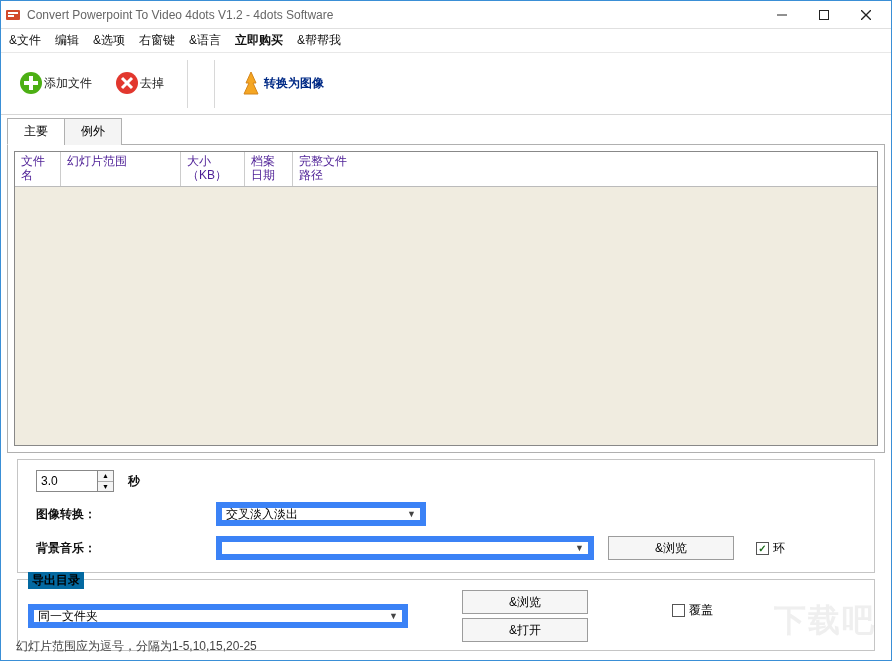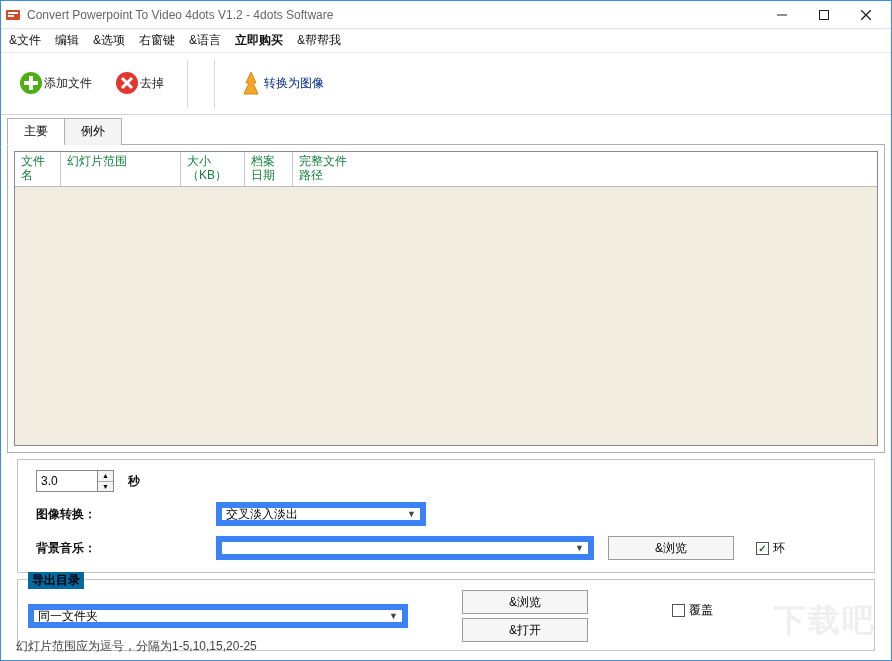--- a/index.html
+++ b/index.html
@@ -12,32 +12,32 @@
 
 .menubar { height: 24px; display: flex; align-items: center; padding: 0 8px; gap: 14px; border-bottom: 1px solid #e8e8e8; }
 .menu-item { color: #111; cursor: default; }
 .menu-item.buy { font-weight: bold; }
 
 .toolbar { height: 62px; display: flex; align-items: center; padding: 4px 10px; gap: 6px; border-bottom: 1px solid #d6d6d6; }
 .tool-group { display: flex; gap: 8px; }
 .tool-btn { display: flex; flex-direction: row; align-items: center; justify-content: center; min-width: 56px; padding: 4px 6px; cursor: default; border: 1px solid transparent; border-radius: 3px; }
 .tool-icon { width: 26px; height: 26px; margin-bottom: 2px; }
 .tool-label { color: #222; white-space: nowrap; }
-.tool-label.convert { font-weight: normal; color: #002a86; }
+.tool-label.convert { font-weight: bold; color: #002a86; }
 .tool-sep { width: 1px; height: 48px; background: #d8d8d8; margin: 0 10px; }
 
 .tabs-wrap { padding: 0 6px; }
 .tabs { display: flex; border-bottom: 1px solid #b0b0b0; margin-top: 2px; }
 .tab { padding: 4px 16px; border: 1px solid #b0b0b0; border-bottom: none; background: #f4f4f4; margin-right: -1px; position: relative; top: 1px; }
 .tab.active { background: #fff; border-bottom: 1px solid #fff; }
 
 .tab-body { border: 1px solid #b0b0b0; border-top: none; padding: 6px; height: 308px; }
 .grid-frame { border: 1px solid #888; height: 100%; background: #f0ece0; }
 .grid-header { display: flex; background: #fff; border-bottom: 1px solid #bbb; }
-.gh { border-right: 1px solid #ccc; padding: 3px 6px; color: #15803d; line-height: 1.15; }
+.gh { border-right: 1px solid #ccc; padding: 3px 6px; color: #4c1d95; line-height: 1.15; }
 .gh1 { width: 46px; }
 .gh2 { width: 120px; }
 .gh3 { width: 64px; }
 .gh4 { width: 48px; }
 .gh5 { width: 60px; border-right: none; }
 
 .settings { padding: 6px 16px 4px 16px; }
 .fieldset { border: 1px solid #c5c5c5; padding: 10px 18px 12px 18px; margin-bottom: 6px; }
 .row { display: flex; align-items: center; margin-bottom: 10px; }
 .row:last-child { margin-bottom: 0; }

